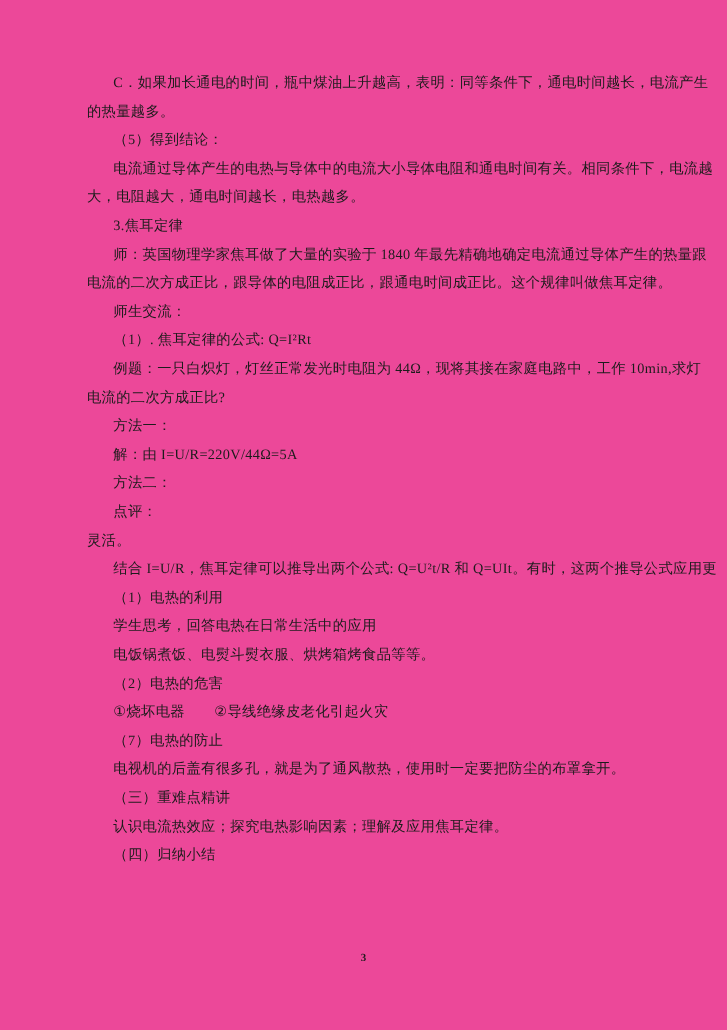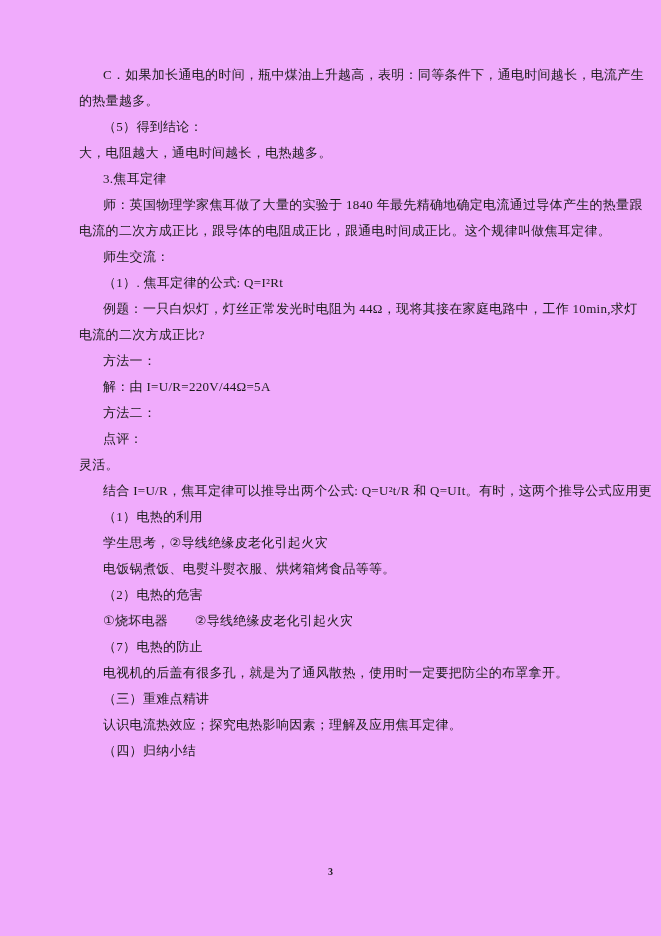--- a/index.html
+++ b/index.html
@@ -11,21 +11,21 @@
     width: 661px;
     height: 936px;
     font-family: "Liberation Serif", "DejaVu Serif", "DejaVu Sans", serif;
     color: #1c1c1c;
     overflow: hidden;
   }
   .page {
     position: relative;
     width: 661px;
     height: 936px;
-    background: #f0abfc;
+    background: #ec4899;
     overflow: hidden;
   }
   .doc-body {
     position: absolute;
     left: 79px;
     top: 62px;
     width: 510px;
     font-size: 13px;
     line-height: 26px;
   }
@@ -49,36 +49,37 @@
   }
 </style>
 </head>
 <body style="background: rgb(255, 255, 255); color: rgb(28, 28, 28);">
 
 <div class="page">
   <div class="doc-body" id="doc-body">
       <div class="ln ind">C．如果加长通电的时间，瓶中煤油上升越高，表明：同等条件下，通电时间越长，电流产生</div>
       <div class="ln">的热量越多。</div>
       <div class="ln ind">（5）得到结论：</div>
+      <div class="ln ind">电流通过导体产生的电热与导体中的电流大小导体电阻和通电时间有关。相同条件下，电流越</div>
       <div class="ln">大，电阻越大，通电时间越长，电热越多。</div>
       <div class="ln ind">3.焦耳定律</div>
       <div class="ln ind">师：英国物理学家焦耳做了大量的实验于 1840 年最先精确地确定电流通过导体产生的热量跟</div>
       <div class="ln">电流的二次方成正比，跟导体的电阻成正比，跟通电时间成正比。这个规律叫做焦耳定律。</div>
       <div class="ln ind">师生交流：</div>
       <div class="ln ind">（1）. 焦耳定律的公式: Q=I²Rt</div>
       <div class="ln ind">例题：一只白炽灯，灯丝正常发光时电阻为 44Ω，现将其接在家庭电路中，工作 10min,求灯</div>
       <div class="ln">电流的二次方成正比?</div>
       <div class="ln ind">方法一：</div>
       <div class="ln ind">解：由 I=U/R=220V/44Ω=5A</div>
       <div class="ln ind">方法二：</div>
       <div class="ln ind">点评：</div>
       <div class="ln">灵活。</div>
       <div class="ln ind">结合 I=U/R，焦耳定律可以推导出两个公式: Q=U²t/R 和 Q=UIt。有时，这两个推导公式应用更</div>
       <div class="ln ind">（1）电热的利用</div>
-      <div class="ln ind">学生思考，②导线绝缘皮老化引起火灾</div>
+      <div class="ln ind">学生思考，回答电热在日常生活中的应用</div>
       <div class="ln ind">电饭锅煮饭、电熨斗熨衣服、烘烤箱烤食品等等。</div>
       <div class="ln ind">（2）电热的危害</div>
       <div class="ln ind">①烧坏电器　　②导线绝缘皮老化引起火灾</div>
       <div class="ln ind">（7）电热的防止</div>
       <div class="ln ind">电视机的后盖有很多孔，就是为了通风散热，使用时一定要把防尘的布罩拿开。</div>
       <div class="ln ind">（三）重难点精讲</div>
       <div class="ln ind">认识电流热效应；探究电热影响因素；理解及应用焦耳定律。</div>
       <div class="ln ind">（四）归纳小结</div>
     </div>
   <div class="page-number">3</div>

